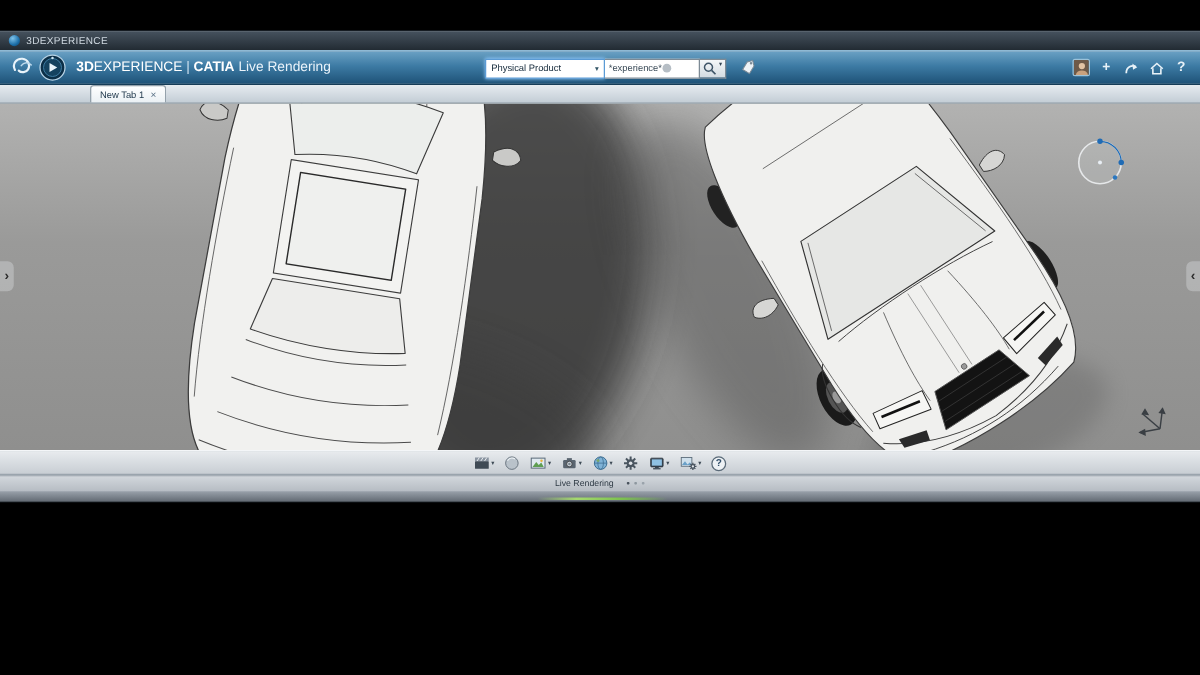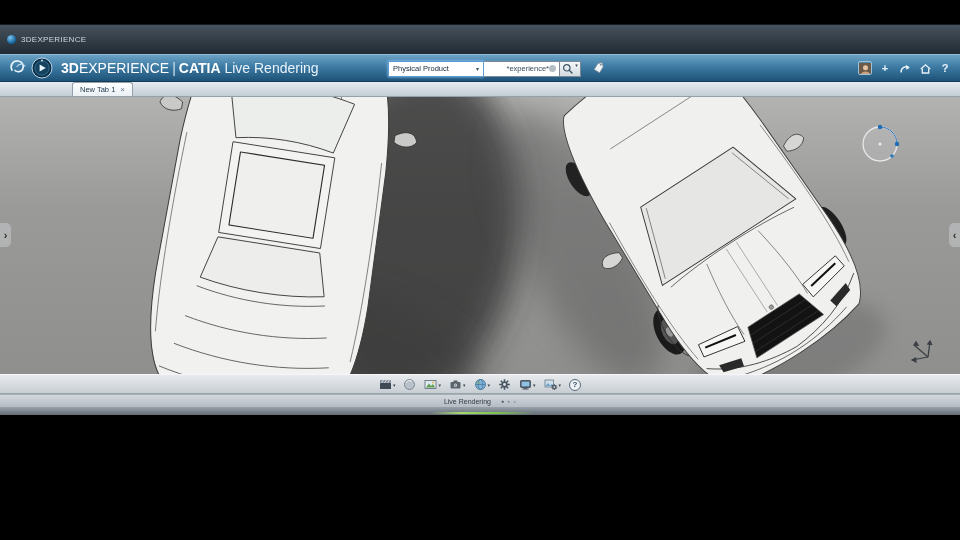--- a/index.html
+++ b/index.html
@@ -4,44 +4,44 @@
 <style>
   * { box-sizing: border-box; margin: 0; padding: 0; }
   html,body { width:960px; height:540px; background:#000; overflow:hidden;
               font-family:"Liberation Sans", sans-serif; }
   .screen { position:relative; width:960px; height:540px; background:#000; }
 
   .app-window { position:absolute; top:25px; left:0; width:960px; height:376px;
                 background:#b9c0c7; box-shadow:0 0 0 1px #161c22; }
 
   
-  .titlebar { height:29px; background:linear-gradient(#46525e,#222b33);
+  .titlebar { height:15px; background:linear-gradient(#46525e,#222b33);
               display:flex; align-items:center; gap:5px; padding:2px 7px;
               color:#cfd8e0; font-size:8px; letter-spacing:.3px; }
   .titlebar-icon { width:9px; height:9px; border-radius:50%;
        background:radial-gradient(circle at 35% 30%, #7fc3ea, #1b6ea8 60%, #0c3a5c); }
 
   
   .header { position:relative; height:28px;
             background:linear-gradient(180deg,#6ba1c4,#3d7ba4 45%,#1e5277);
             border-top:1px solid #8fb9d4; border-bottom:1px solid #153c57;
             display:flex; align-items:center; padding:0 8px; }
   .compass-btn { margin-left:3px; width:22px; height:22px; }
-  .brand { margin-left:8px; font-size:14px; color:#fff; white-space:nowrap; }
+  .brand { margin-left:8px; font-size:11px; color:#fff; white-space:nowrap; }
   .brand .sep { margin:0 3px; color:#cfe2ef; font-weight:normal; }
   .brand .module { font-weight:normal; color:#eaf3fa; }
 
   .search-group { position:absolute; left:388px; top:5px; display:flex; align-items:center; height:17px; }
   .scope-select { display:flex; align-items:center; justify-content:space-between;
        width:96px; height:16px; background:#fff; border:1px solid #5b9bd5;
        box-shadow:0 0 3px rgba(150,205,255,.95); font-size:7.5px; color:#14293a;
        padding:4px 4px; border-radius:1px; cursor:pointer; }
   .scope-caret { font-size:6px; color:#356; }
   .query-input { width:76px; height:16px; background:#fff; border:1px solid #7d8a95;
-       border-left:none; display:flex; align-items:center; justify-content:flex-end;
+       border-left:none; display:flex; align-items:center; justify-content:flex-start;
        padding:0 3px; font-size:7.5px; color:#3a4a57; }
   .clear-dot { width:7px; height:7px; border-radius:50%; background:#b6bec5; flex:none; }
   .search-btn { width:21px; height:16px; background:linear-gradient(#f4f7f9,#d3dbe1);
        border:1px solid #7d8a95; border-left:none; display:flex; align-items:center;
        justify-content:center; gap:1px; cursor:pointer; }
   .search-btn .caret { font-size:5px; color:#345; margin-top:-7px; }
   .tag-btn { margin-left:9px; width:17px; height:17px; display:flex;
        align-items:center; justify-content:center; cursor:pointer; }
 
   .header-right { position:absolute; right:8px; top:6px; display:flex; align-items:center; gap:6px; }

